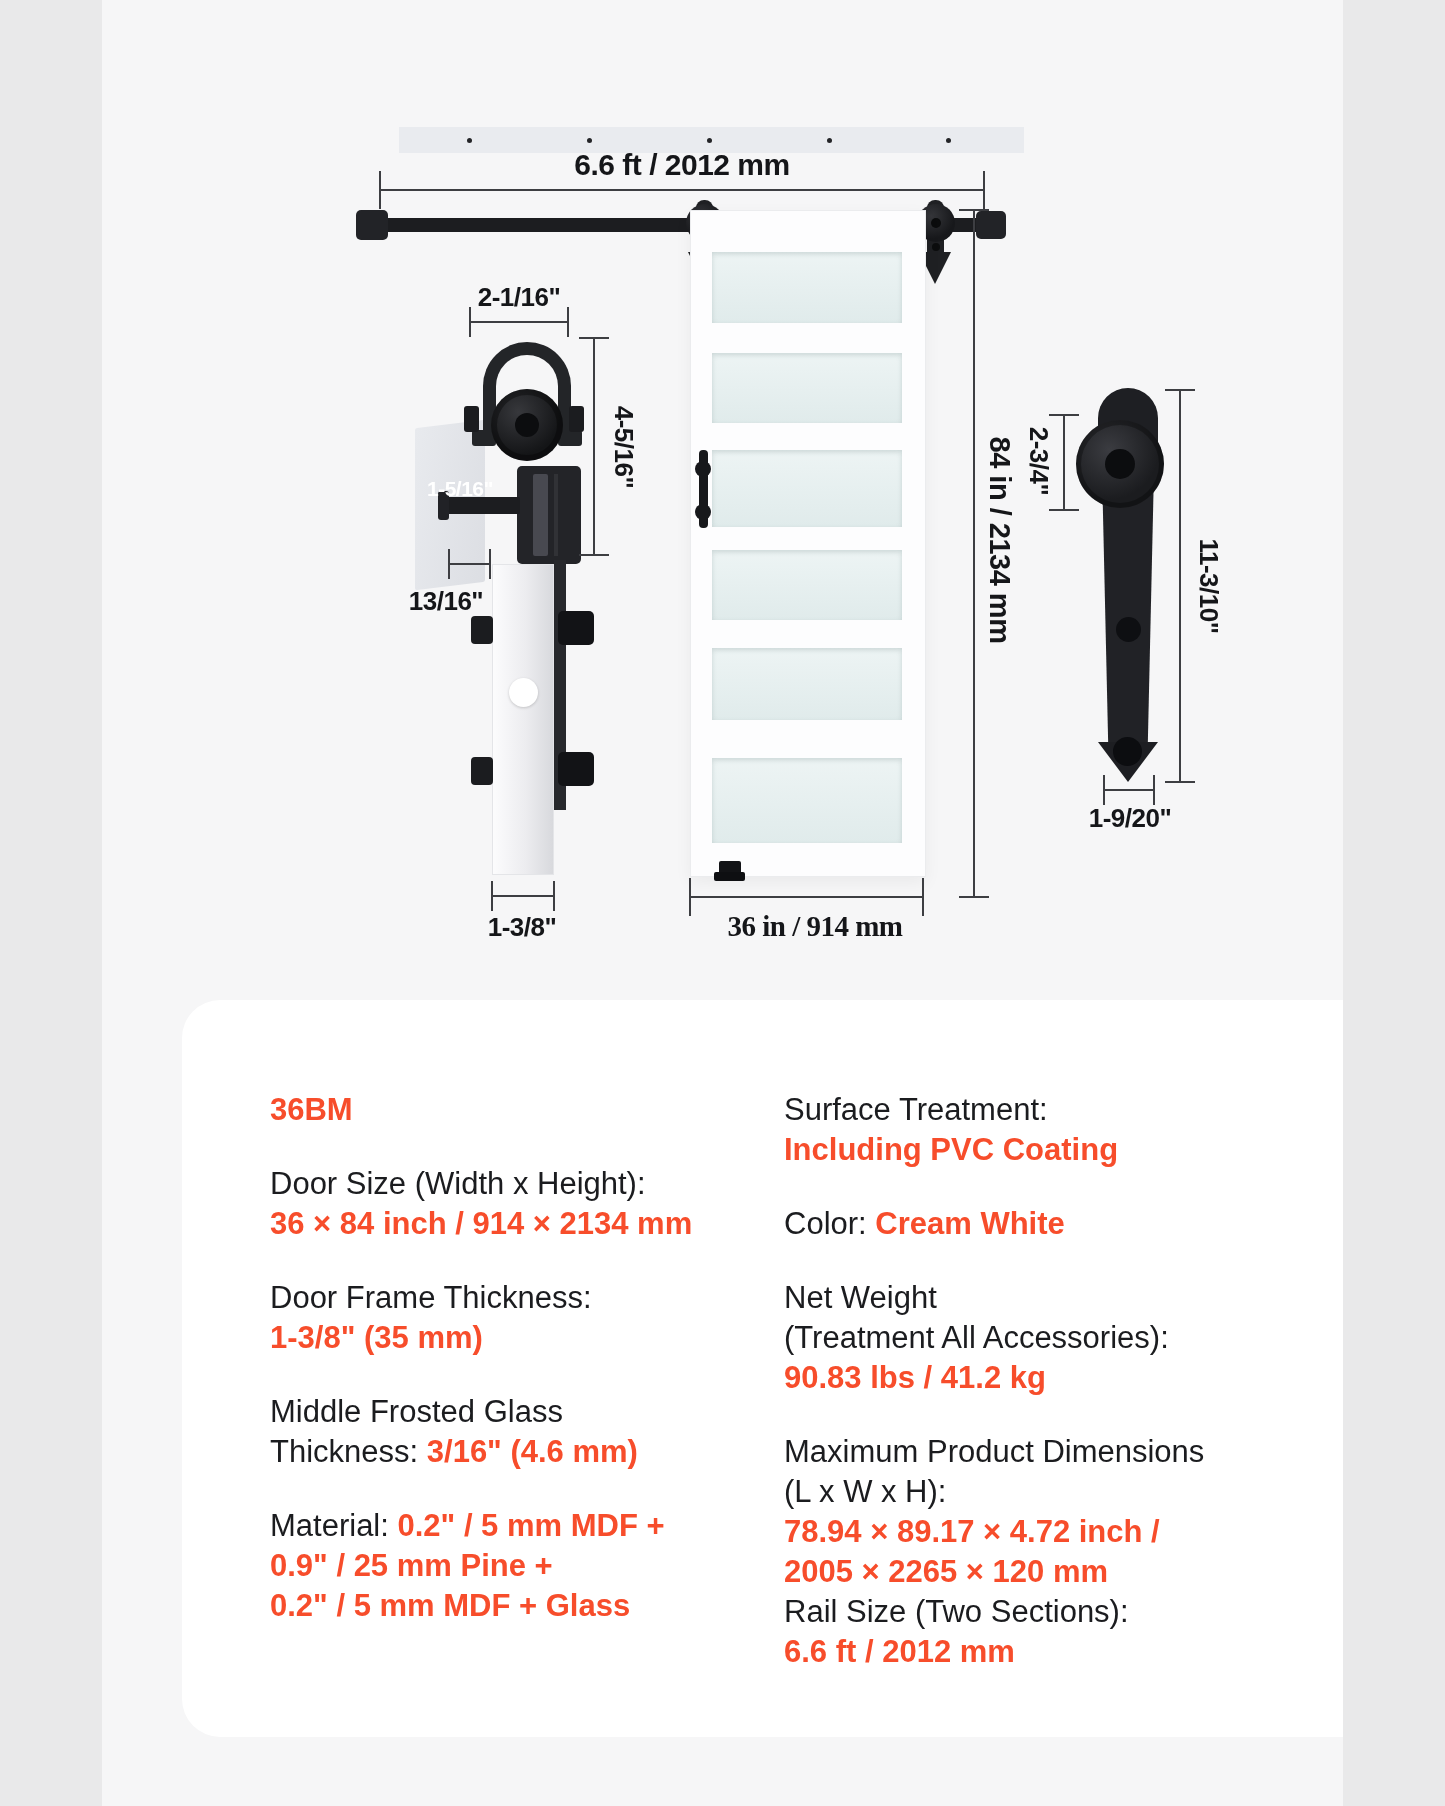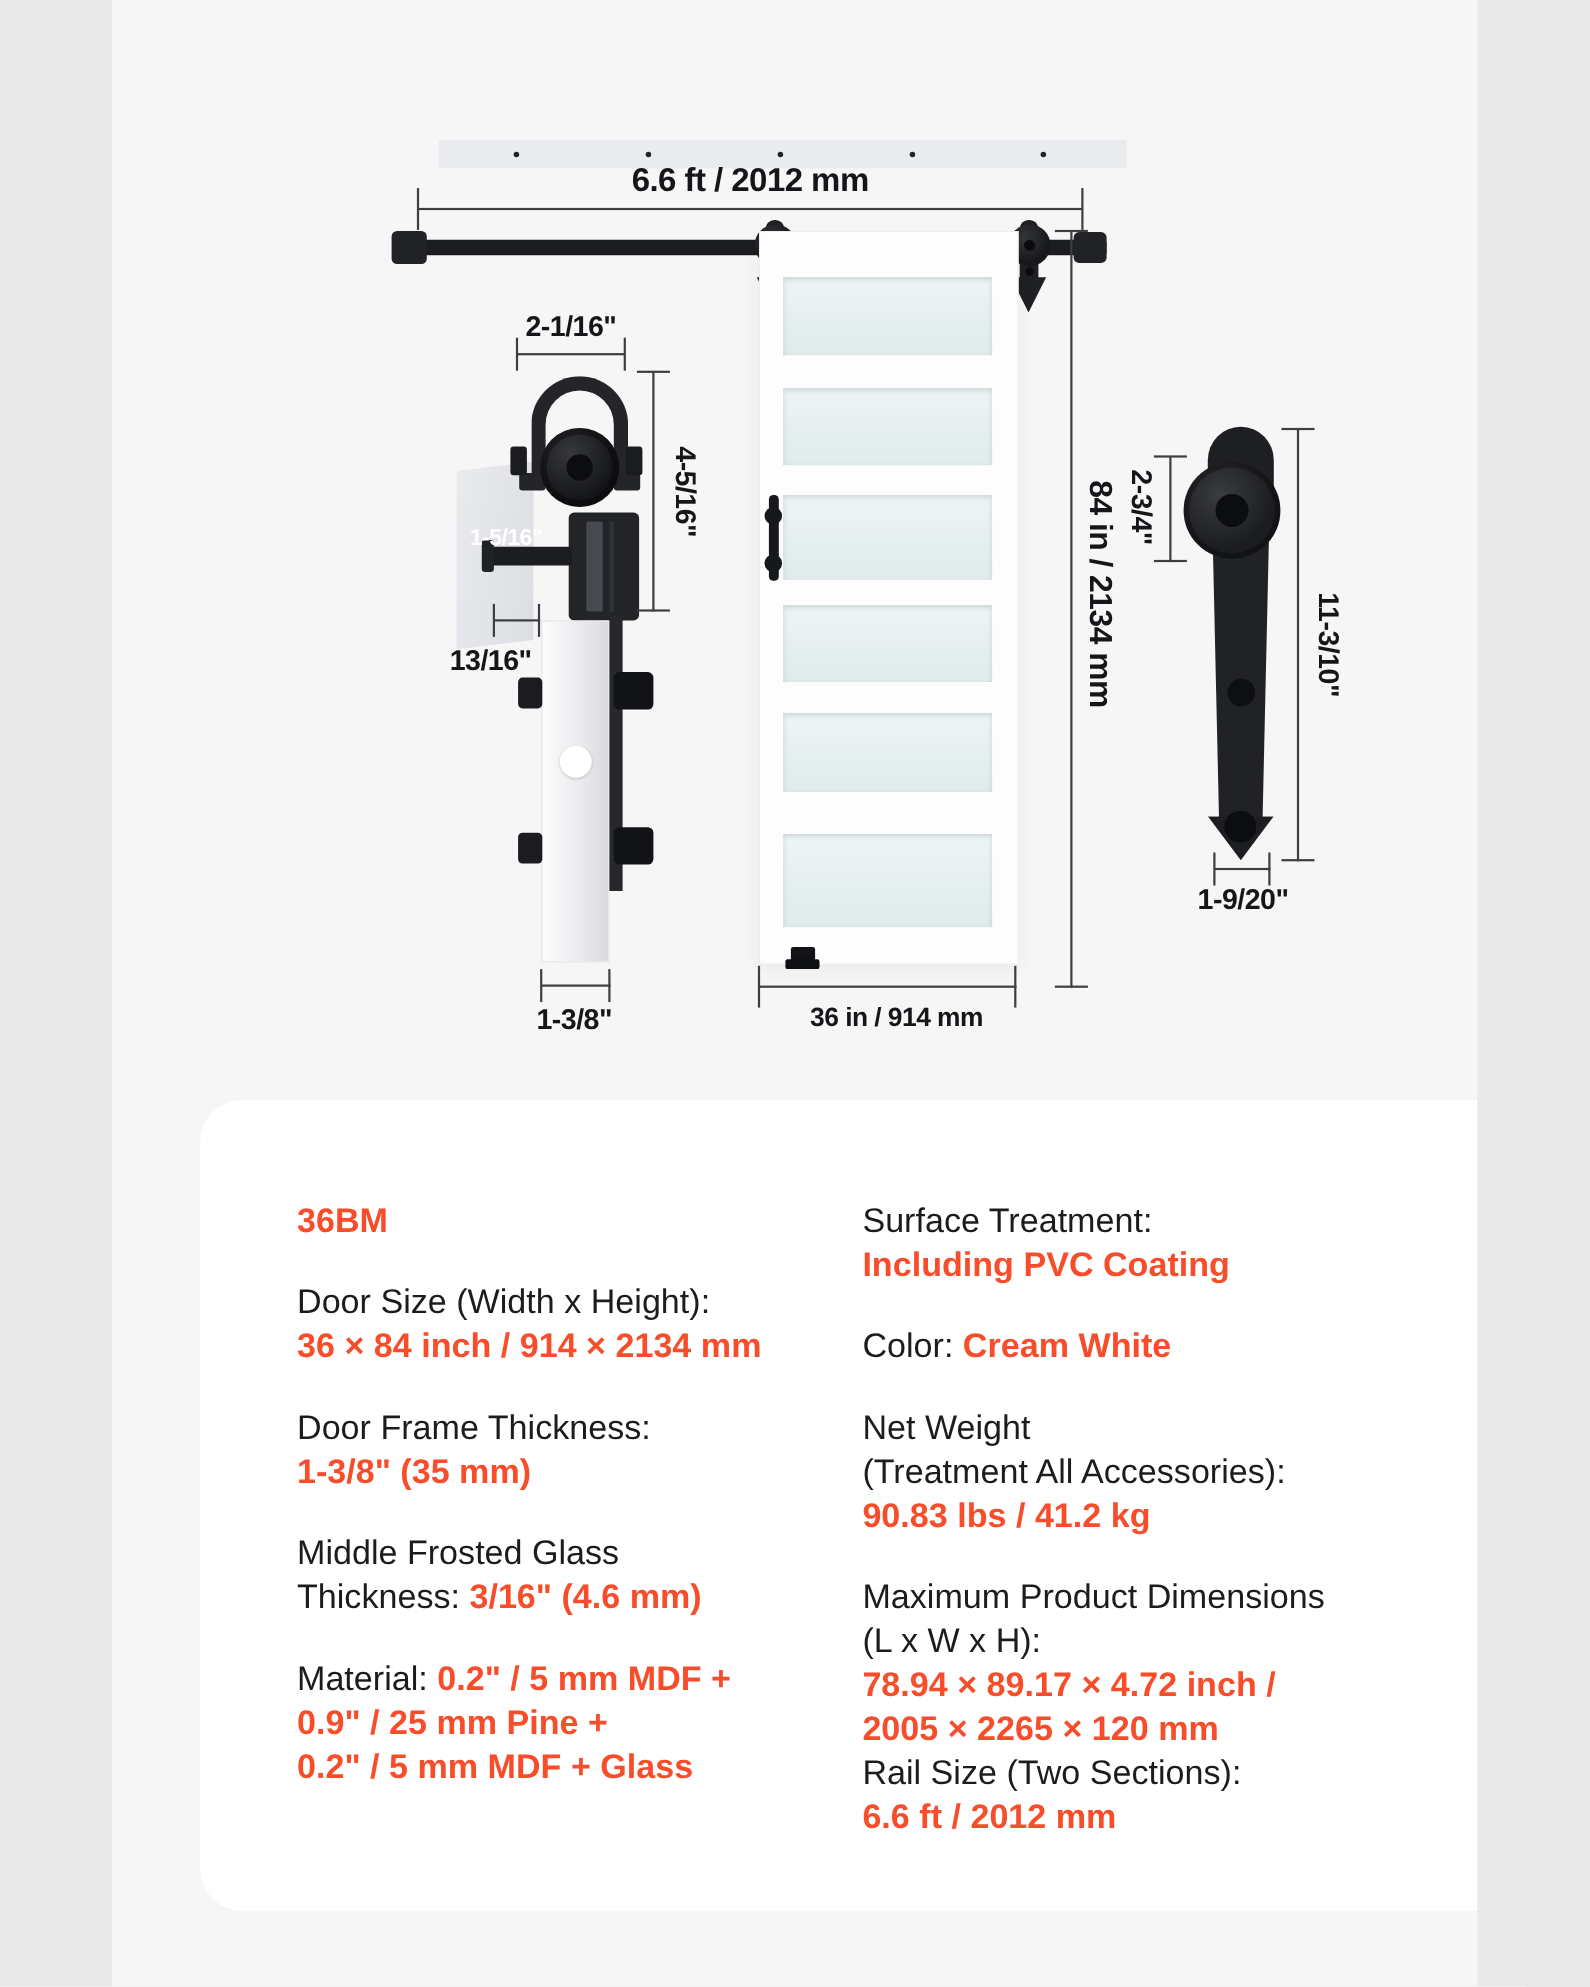--- a/index.html
+++ b/index.html
@@ -94,21 +94,21 @@
     <div class="abs" style="left:593px;top:461px;width:16px;height:16px;border-radius:50%;background:#17181b;"></div>
     <div class="abs" style="left:593px;top:504px;width:16px;height:16px;border-radius:50%;background:#17181b;"></div>
     <div class="abs" style="left:597px;top:450px;width:9px;height:78px;background:#17181b;border-radius:4px;"></div>
     <div class="abs" style="left:617px;top:861px;width:22px;height:13px;background:#121316;border-radius:2px;"></div>
     <div class="abs" style="left:612px;top:872px;width:31px;height:9px;background:#0e0f12;border-radius:2px;"></div>
 
     <div>
       <div class="dline" style="left:588px;top:896px;width:234px;height:2px;"></div>
       <div class="dline" style="left:587px;top:878px;width:2px;height:38px;"></div>
       <div class="dline" style="left:820px;top:878px;width:2px;height:38px;"></div>
-      <div class="dimlabel" style="left:713px;top:926px;font-size:24px;">36 in / 914 mm</div>
+      <div class="dimlabel" style="left:713px;top:926px;font-size:29px;font-family:Liberation Serif, serif;">36 in / 914 mm</div>
     </div>
 
     <div>
       <div class="dline" style="left:871px;top:210px;width:2px;height:688px;"></div>
       <div class="dline" style="left:857px;top:209px;width:30px;height:2px;"></div>
       <div class="dline" style="left:857px;top:896px;width:30px;height:2px;"></div>
       <div class="dimlabel rot" style="left:897px;top:540px;font-size:29px;">84 in / 2134 mm</div>
     </div>
 
     <div>

